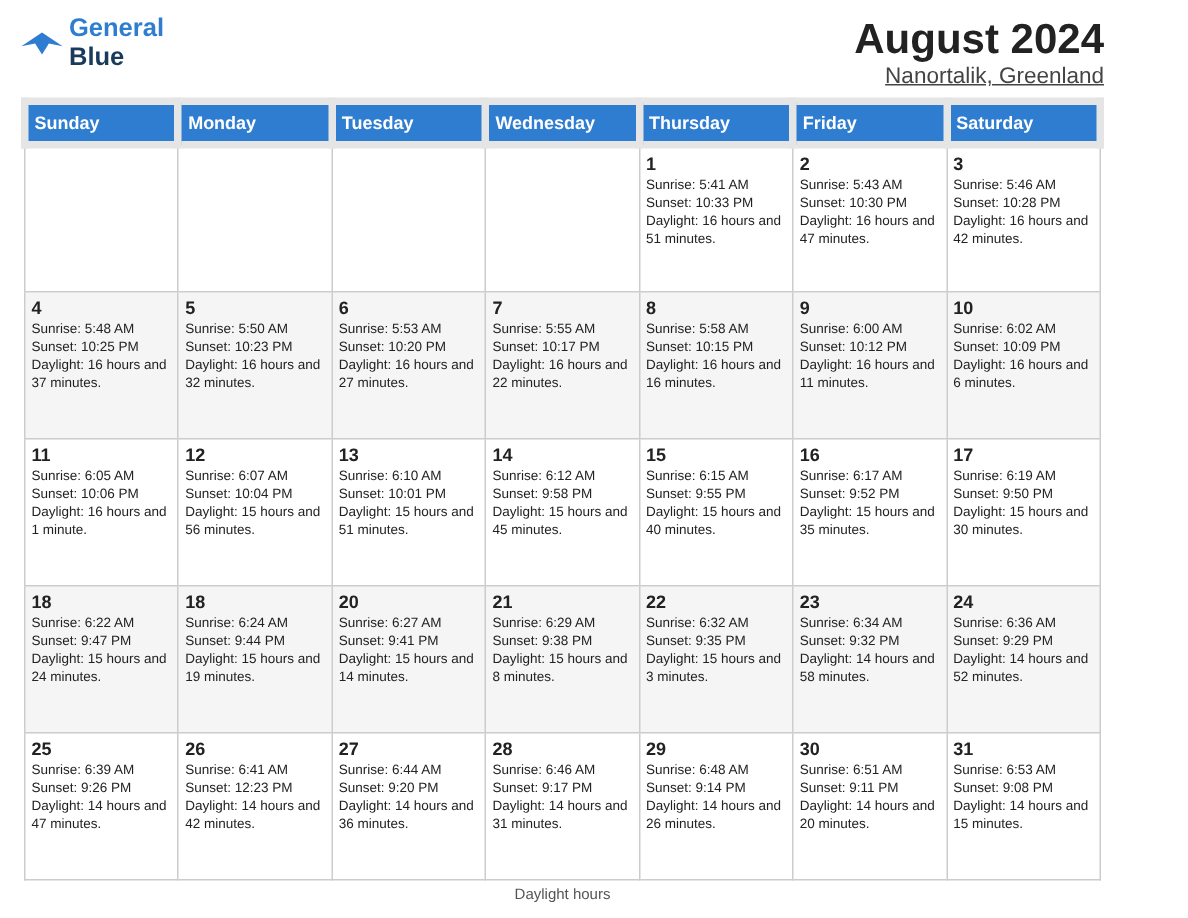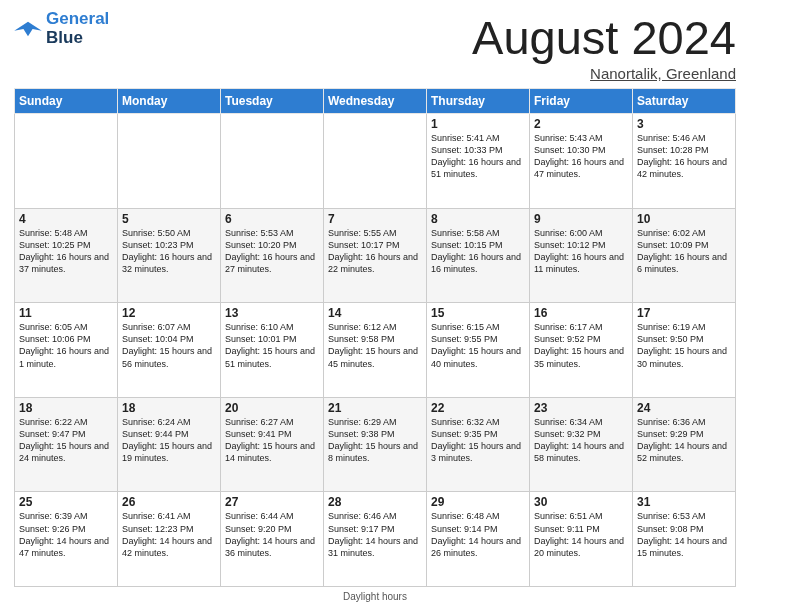--- a/index.html
+++ b/index.html
@@ -29,22 +29,22 @@
       gap: 4px;
     }
     .logo-bird {
       width: 28px;
       height: 22px;
     }
     .title-block {
       text-align: right;
     }
     .month-title {
-      font-size: 47px;
-      font-weight: 400;
+      font-size: 28px;
+      font-weight: 700;
       color: #222;
     }
     .location {
       font-size: 15px;
       color: #444;
       font-weight: normal;
       text-decoration: underline;
     }
     .calendar {
       flex: 1;
@@ -54,21 +54,21 @@
     }
     .calendar thead tr {
       background-color: #2e7dd1;
     }
     .calendar thead th {
       color: #fff;
       font-size: 12px;
       font-weight: bold;
       padding: 5px 4px;
       text-align: left;
-      border: 1px solid #e5e5e5;
+      border: 5px solid #e5e5e5;
     }
     .calendar tbody td {
       vertical-align: top;
       border: 1px solid #ccc;
       padding: 3px 4px;
       font-size: 9.5px;
       color: #222;
       background: #fff;
       height: 82px;
     }

